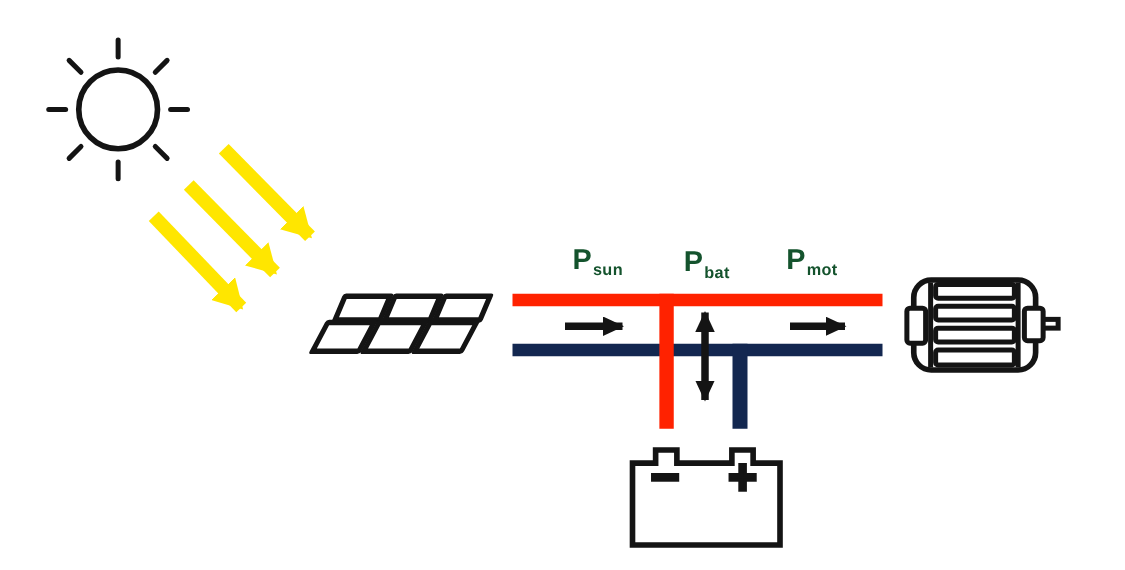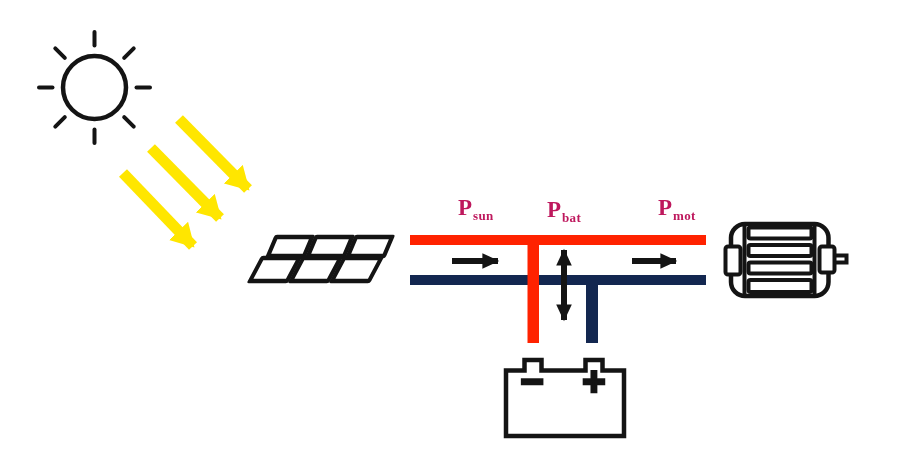--- a/index.html
+++ b/index.html
@@ -29,21 +29,21 @@
   .motor-line{stroke:var(--stroke-black);stroke-width:4;fill:none;}
   .battery-body{fill:#ffffff;stroke:var(--stroke-black);stroke-width:4.5;stroke-linejoin:miter;}
   .bsym{
     fill:var(--stroke-black);stroke:var(--stroke-black);stroke-width:2.5;
     font-family:"Liberation Sans", sans-serif;font-weight:bold;font-size:40px;
     text-anchor:middle;
   }
   
   .plabel{
     position:absolute;font-weight:bold;font-size:23px;line-height:1;
-    color:#be185d;white-space:nowrap;font-family:Liberation Serif, serif;
+    color:#14532d;white-space:nowrap;
   }
   .plabel sub{font-size:13px;vertical-align:-5px;letter-spacing:0.3px;margin-left:1px;}
 </style>
 </head>
 <body>
 
 <div class="canvas">
 
   <svg class="diagram" width="900" height="456" viewBox="0 0 900 456">
     <defs>
@@ -118,17 +118,17 @@
       <text class="bsym" x="594" y="395">+</text>
     </g>
   </svg>
 
   <div class="plabel" style="left:458px;top:196px;">
     <span>P</span><sub>sun</sub>
   </div>
   <div class="plabel" style="left:547px;top:198px;">
     <span>P</span><sub>bat</sub>
   </div>
-  <div class="plabel" style="left:629px;top:196px;margin-left:29px;">
+  <div class="plabel" style="left:629px;top:196px;">
     <span>P</span><sub>mot</sub>
   </div>
 
 </div>
 
 </body></html>

